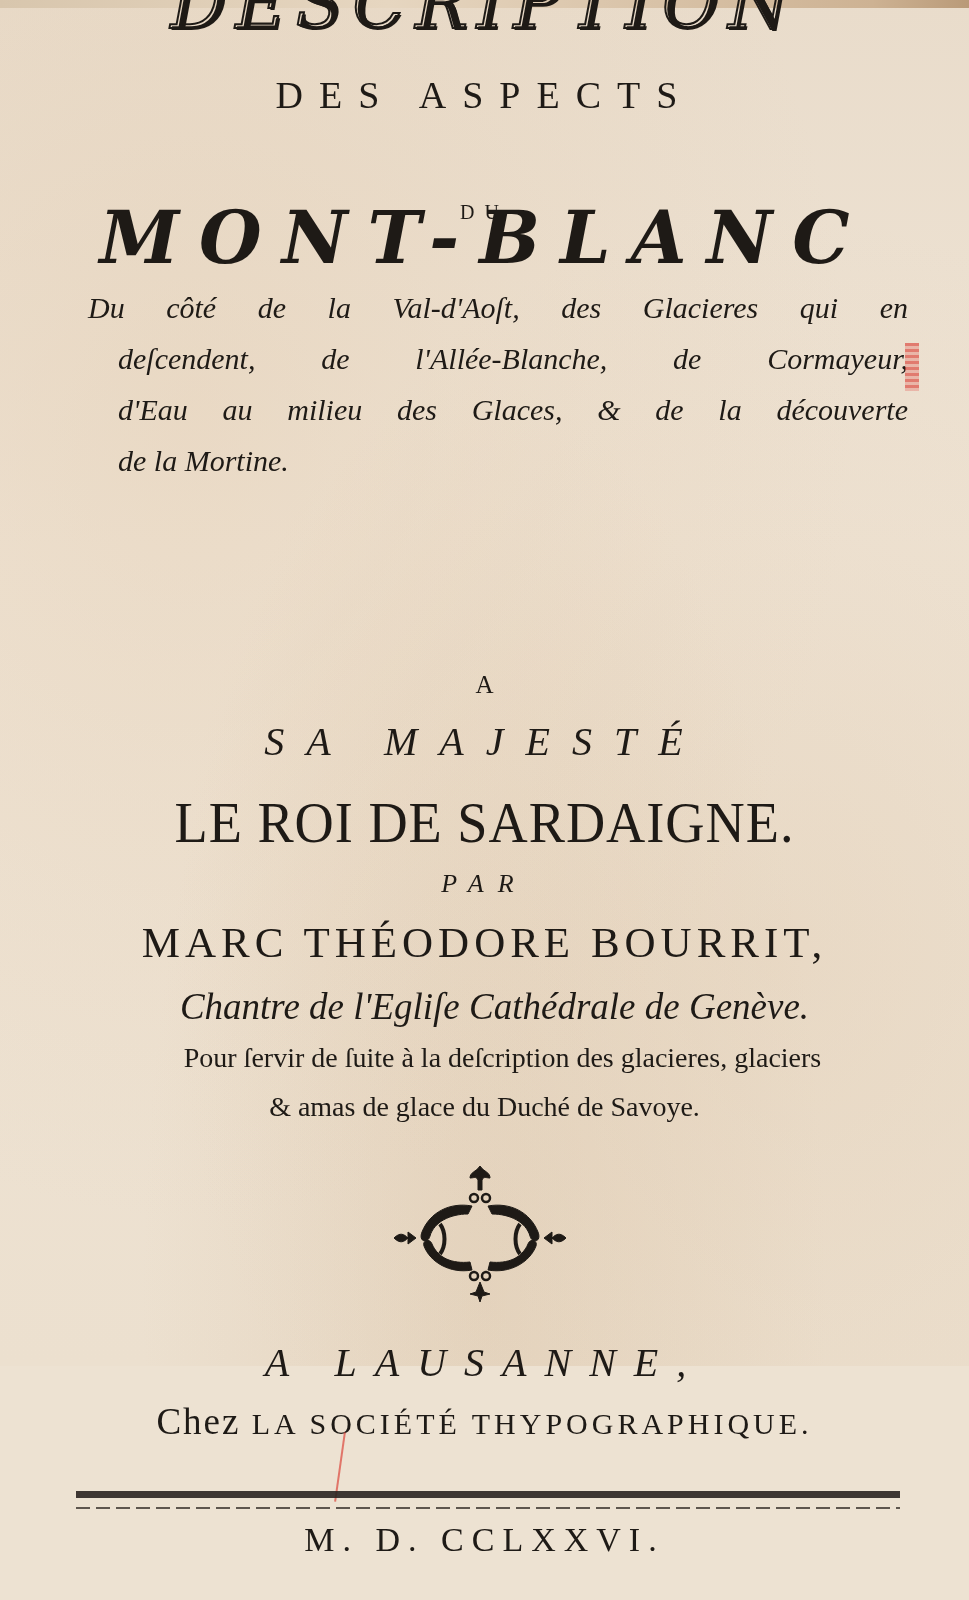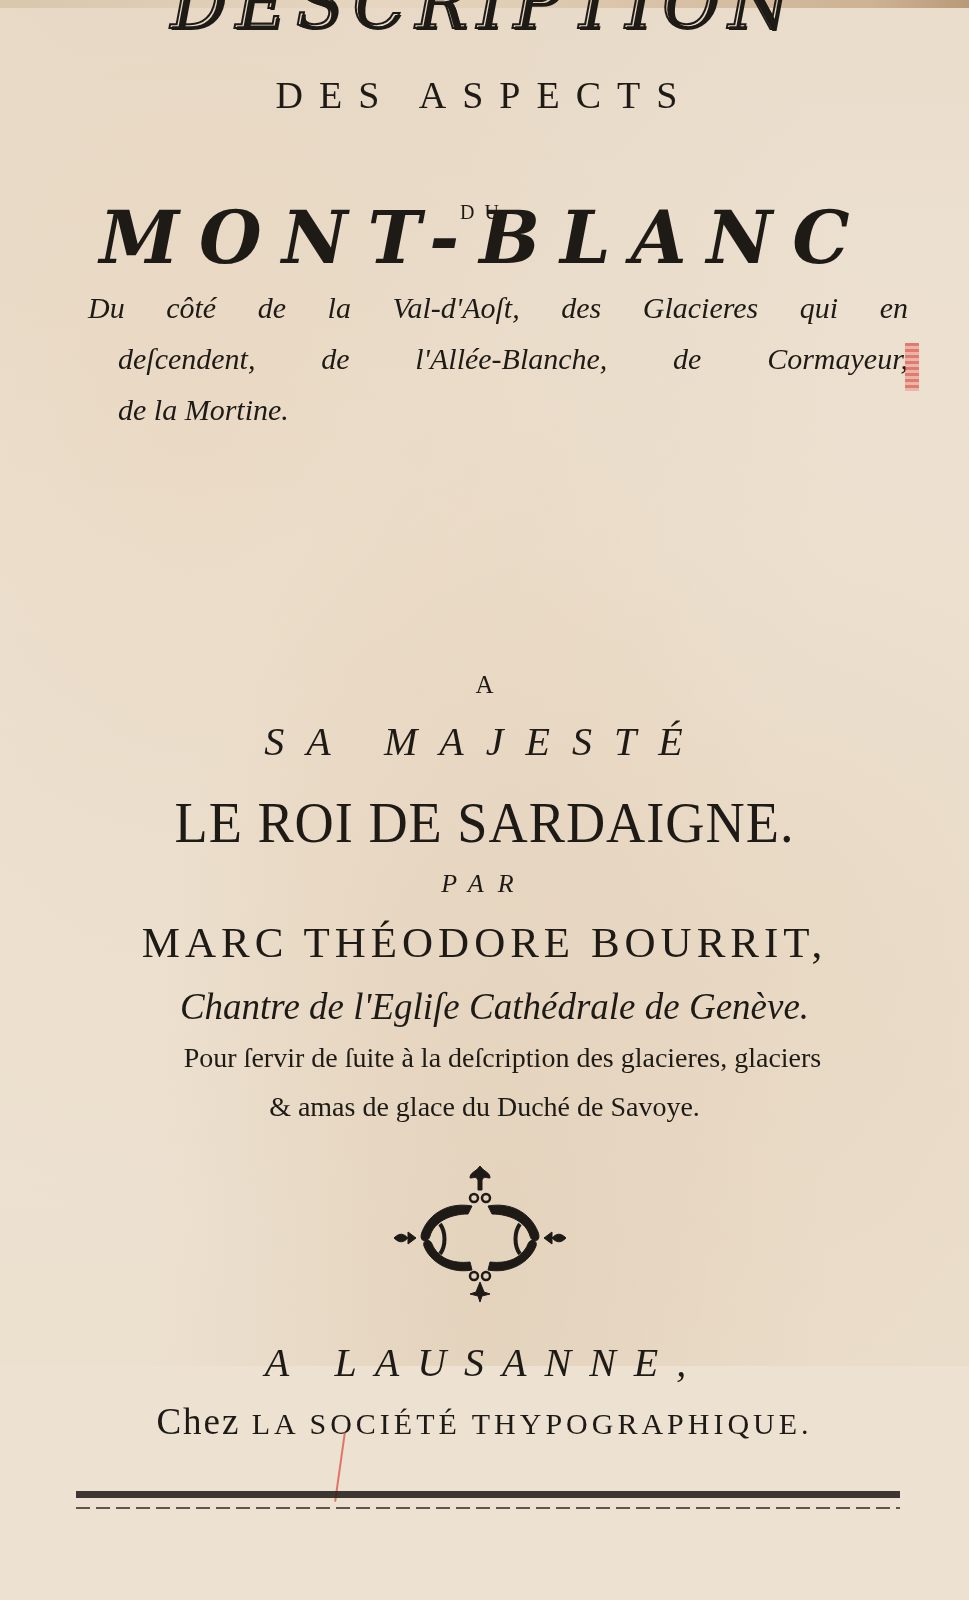--- a/index.html
+++ b/index.html
@@ -88,20 +88,21 @@
   <div class="top-band"></div>
 
   <div class="line title-desc">DESCRIPTION</div>
   <div class="line aspects">DES ASPECTS</div>
   <div class="line du">DU</div>
   <div class="line montblanc">MONT-BLANC</div>
 
   <div class="para" style="top:282px;">
     <span class="first">Du côté de la Val-d'Aoſt, des Glacieres qui en</span>
     <span class="mid">deſcendent, de l'Allée-Blanche, de Cormayeur,</span>
+    <span class="mid">d'Eau au milieu des Glaces, &amp; de la découverte</span>
     <span style="display:block;">de la Mortine.</span>
   </div>
 
   <div class="red-mark"></div>
 
   <div class="line a">A</div>
   <div class="line majeste">SA MAJESTÉ</div>
   <div class="line roi">LE ROI DE SARDAIGNE.</div>
   <div class="line par">PAR</div>
   <div class="line author">MARC THÉODORE BOURRIT,</div>
@@ -136,13 +137,14 @@
   <div class="line chez">
     <span>Chez</span>
     <span class="sc" style="text-transform:uppercase;">la Société Thypographique.</span>
   </div>
   <div class="line lausanne">A LAUSANNE,</div>
   <div class="red-line"></div>
 
   <div class="rule-thick"></div>
   <div class="rule-thin"></div>
 
+  <div class="line date">M. D. CCLXXVI.</div>
 </div>
 
 </body></html>

